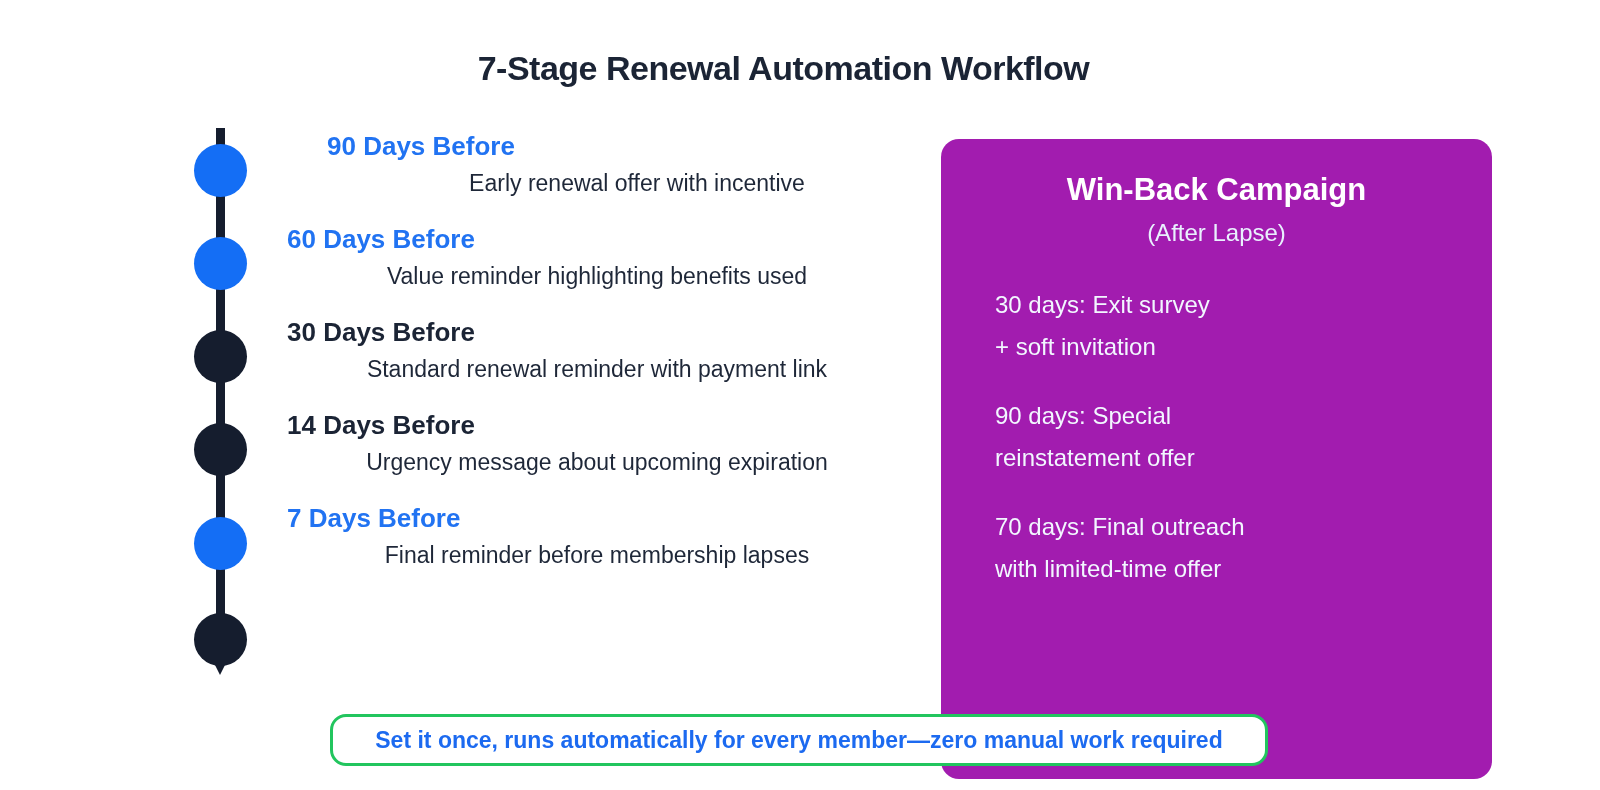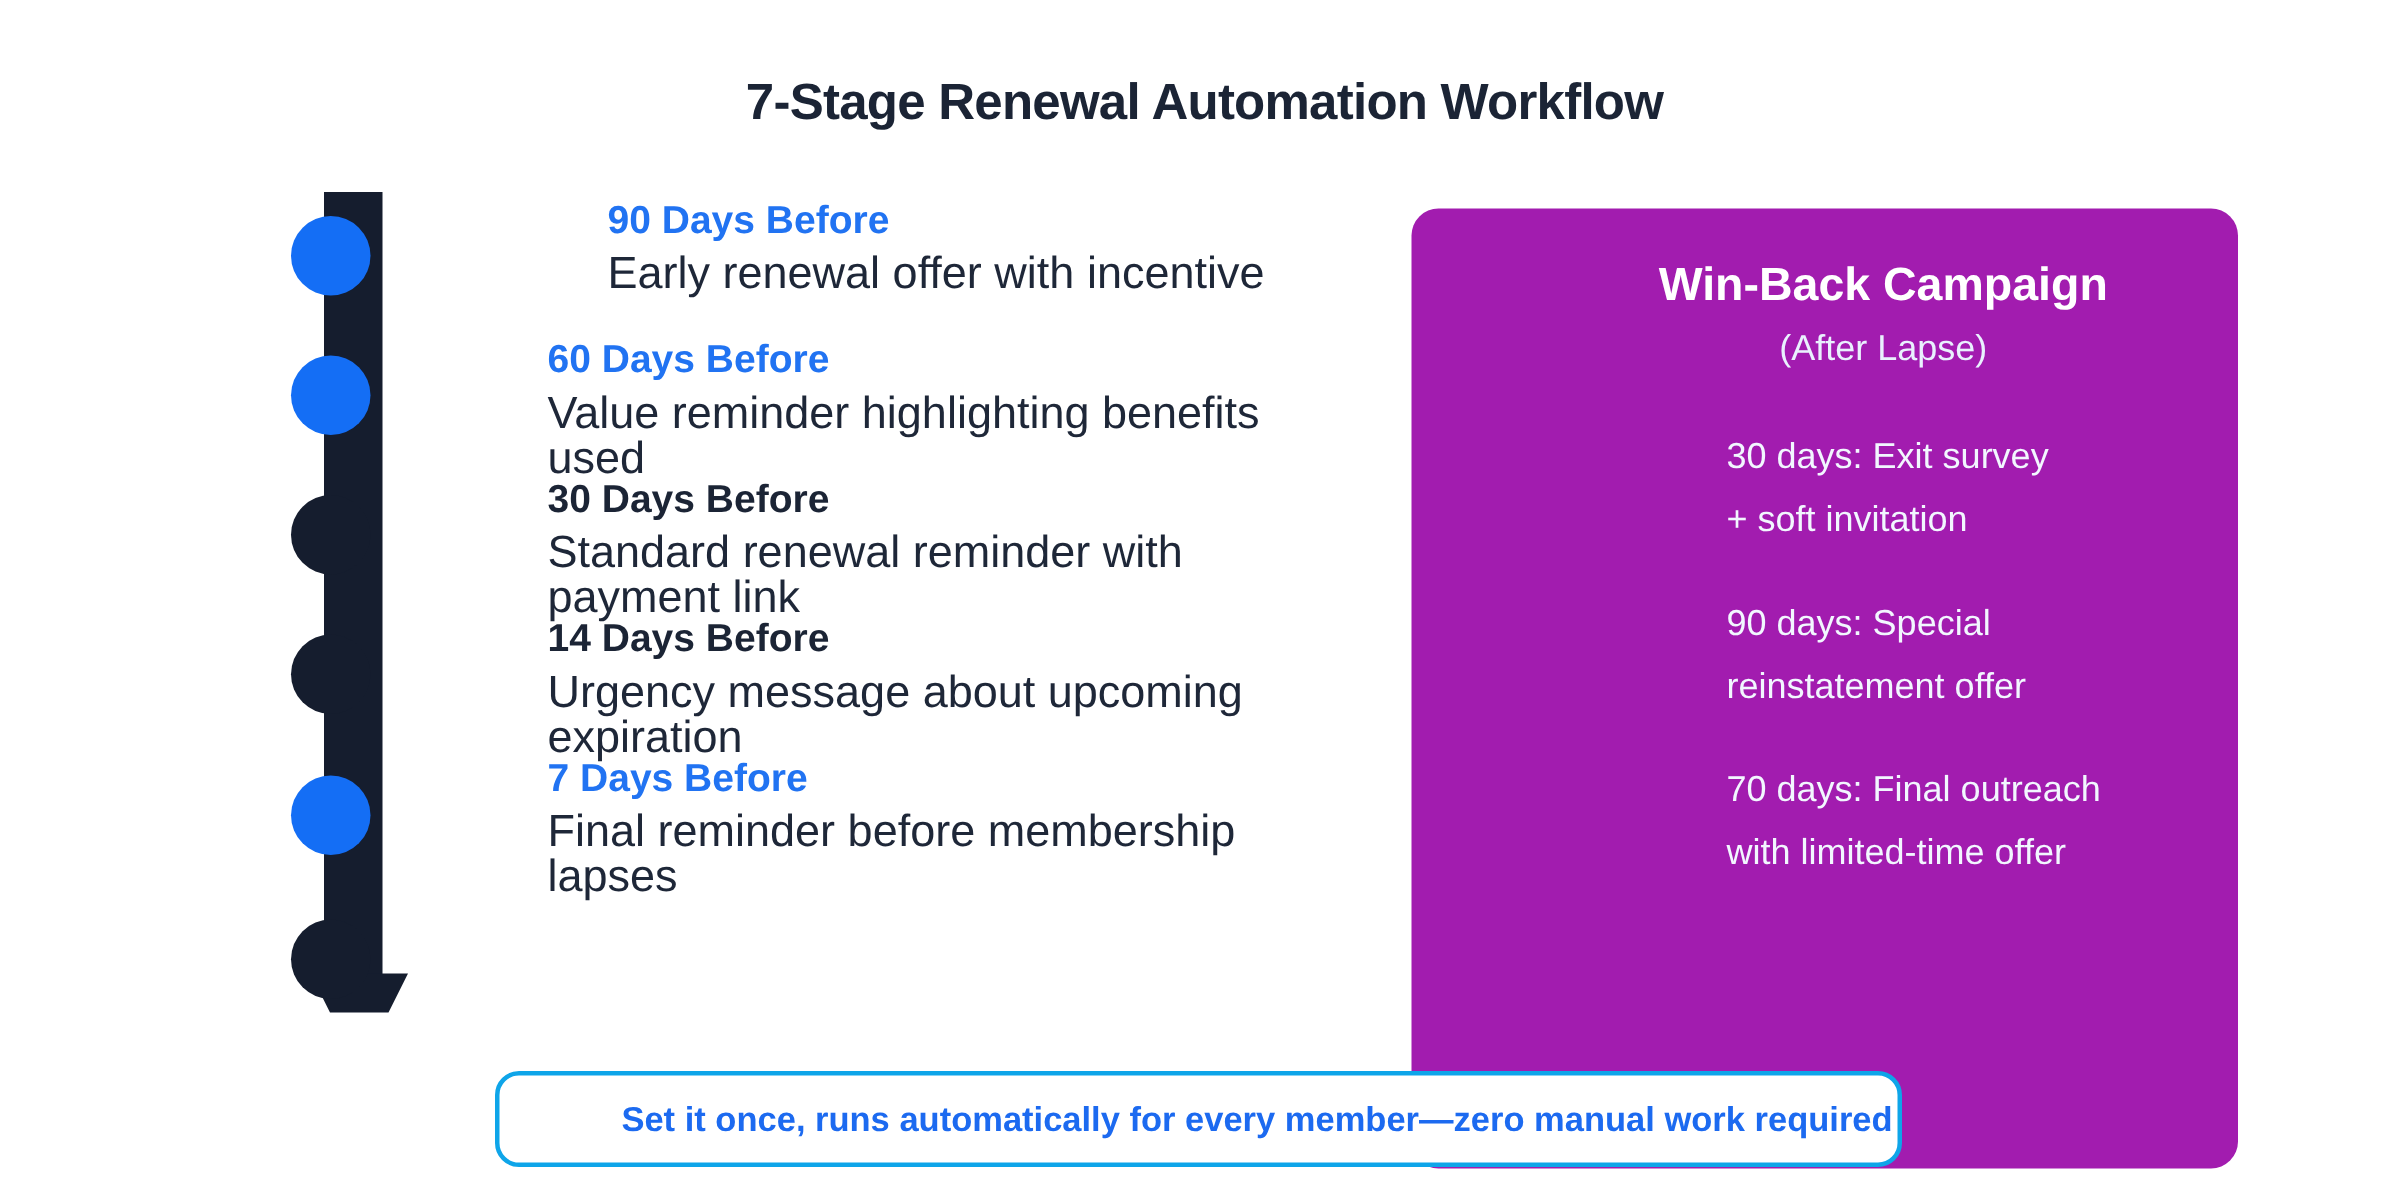--- a/index.html
+++ b/index.html
@@ -1,15 +1,15 @@
 <!DOCTYPE html>
 <html><head>
 <meta charset="utf-8">
 <style>
-  * { box-sizing: border-box; padding-left: 39px; }
+  * { box-sizing: border-box; }
   html, body { margin: 0; padding: 0; background: #ffffff; }
   body {
     font-family: "Liberation Sans", sans-serif;
     -webkit-font-smoothing: antialiased;
   }
   .canvas {
     position: relative;
     width: 1600px;
     height: 790px;
     background: #ffffff;
@@ -80,24 +80,25 @@
   .stage h3 {
     margin: 0;
     font-size: 26px;
     line-height: 30px;
     font-weight: bold;
     color: #1b2435;
   }
   .stage--blue h3 { color: #2173f2; }
   .stage p {
     margin: 7px 0 0 0;
-    font-size: 30px;
+    font-size: 23px;
     line-height: 30px;
     font-weight: normal;
     color: #1e2738;
+    text-align: center;
   }
 
   
   .winback {
     position: absolute;
     left: 941px;
     top: 139px;
     width: 551px;
     height: 640px;
     background: #a21caf;
@@ -127,23 +128,23 @@
     color: #f2f7ff;
     margin: 0 0 27px 0;
   }
 
   
   .footer-banner {
     position: absolute;
     left: 330px;
     top: 714px;
     width: 938px;
-    height: 64px;
+    height: 52px;
     background: #ffffff;
-    border: 3px solid #0ea5e9;
+    border: 3px solid #22c55e;
     border-radius: 16px;
     display: flex;
     align-items: center;
     justify-content: center;
   }
   .footer-banner span {
     font-size: 23px;
     font-weight: 600;
     color: #1c6af0;
   }

